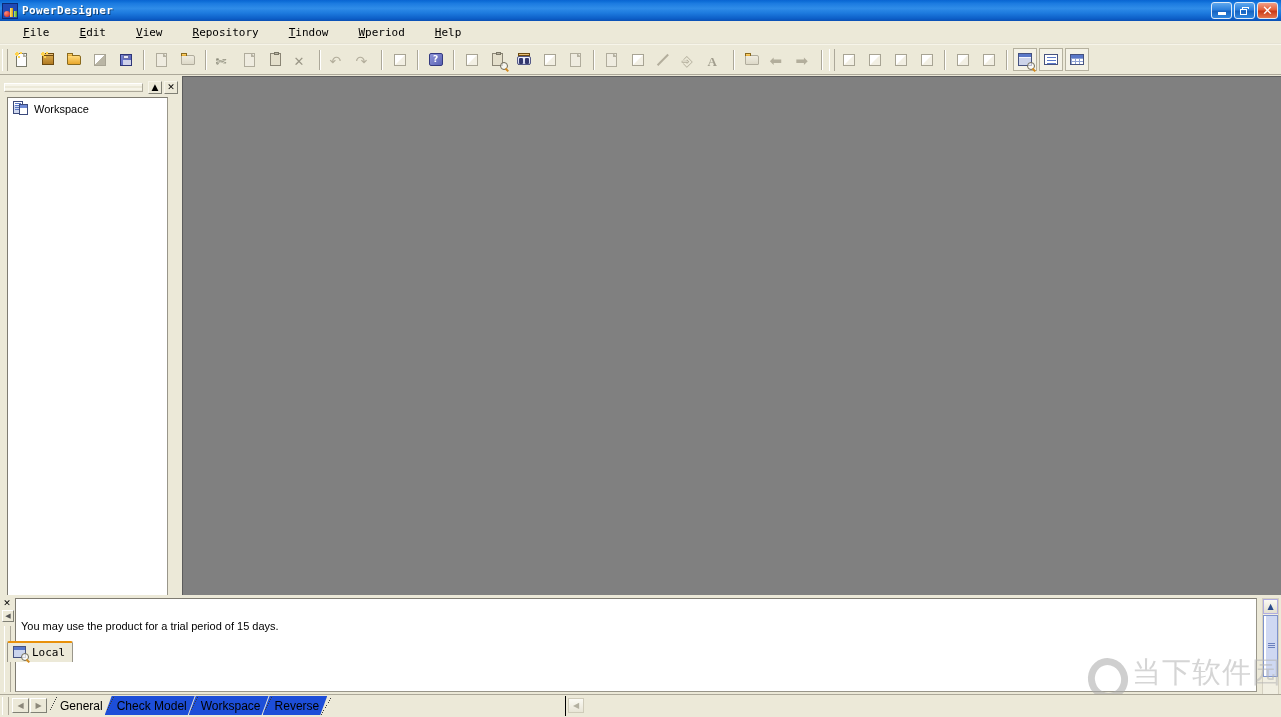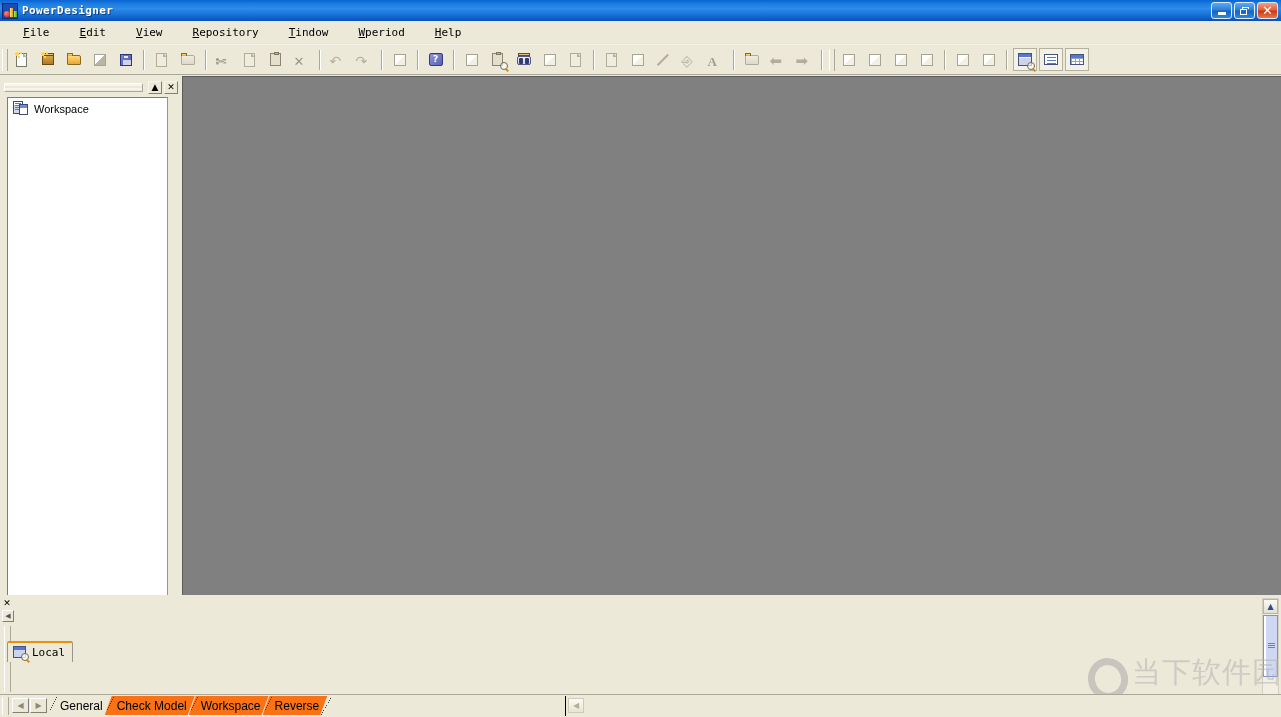--- a/index.html
+++ b/index.html
@@ -490,21 +490,21 @@
   .tabstrip {
     position: absolute; left: 48px; top: 0; height: 23px;
     display: flex; align-items: flex-start;
   }
   .slanted {
     position: relative; height: 19px; margin-top: 1px;
     padding: 0 8px 0 12px;
     display: flex; align-items: center;
     font-family: "Liberation Sans", sans-serif; font-size: 12px; color: #000;
     white-space: nowrap; cursor: default;
-    background: #f97316;
+    background: #1d4ed8;
     clip-path: polygon(7px 0, 100% 0, calc(100% - 7px) 100%, 0 100%);
     margin-left: -6px;
   }
   .slanted:before {
     content: ""; position: absolute; left: 0; top: 0; bottom: 0; width: 9px;
     background: linear-gradient(to bottom right, transparent 49.4%, #3a3a3a 49.4%, #3a3a3a 51.2%, transparent 51.2%);
   }
   .slanted.first { margin-left: 0; }
   .slanted.active {
     background: #ece9d8; font-weight: normal;
@@ -844,20 +844,23 @@
 
   <div class="mdi"></div>
 
   <div class="outpanel">
     <div class="out-left-rail">
       <div class="out-close">✕</div>
       <div class="out-scrollup">◀</div>
       <div class="out-vgrip"></div>
     </div>
 
+    <div class="out-textarea">
+      <div class="out-msg">You may use the product for a trial period of 15 days.</div>
+    </div>
 
     <div class="vscroll">
       <div class="vs-btn up">▲</div>
       <div class="vs-thumb"></div>
       <div class="vs-btn down">▼</div>
     </div>
 
     <div class="watermark" style="left:1088px; top:51px;margin-top:8px;">
       <div class="wm-o"></div>
       <div class="wm-cn">当下软件园</div>

